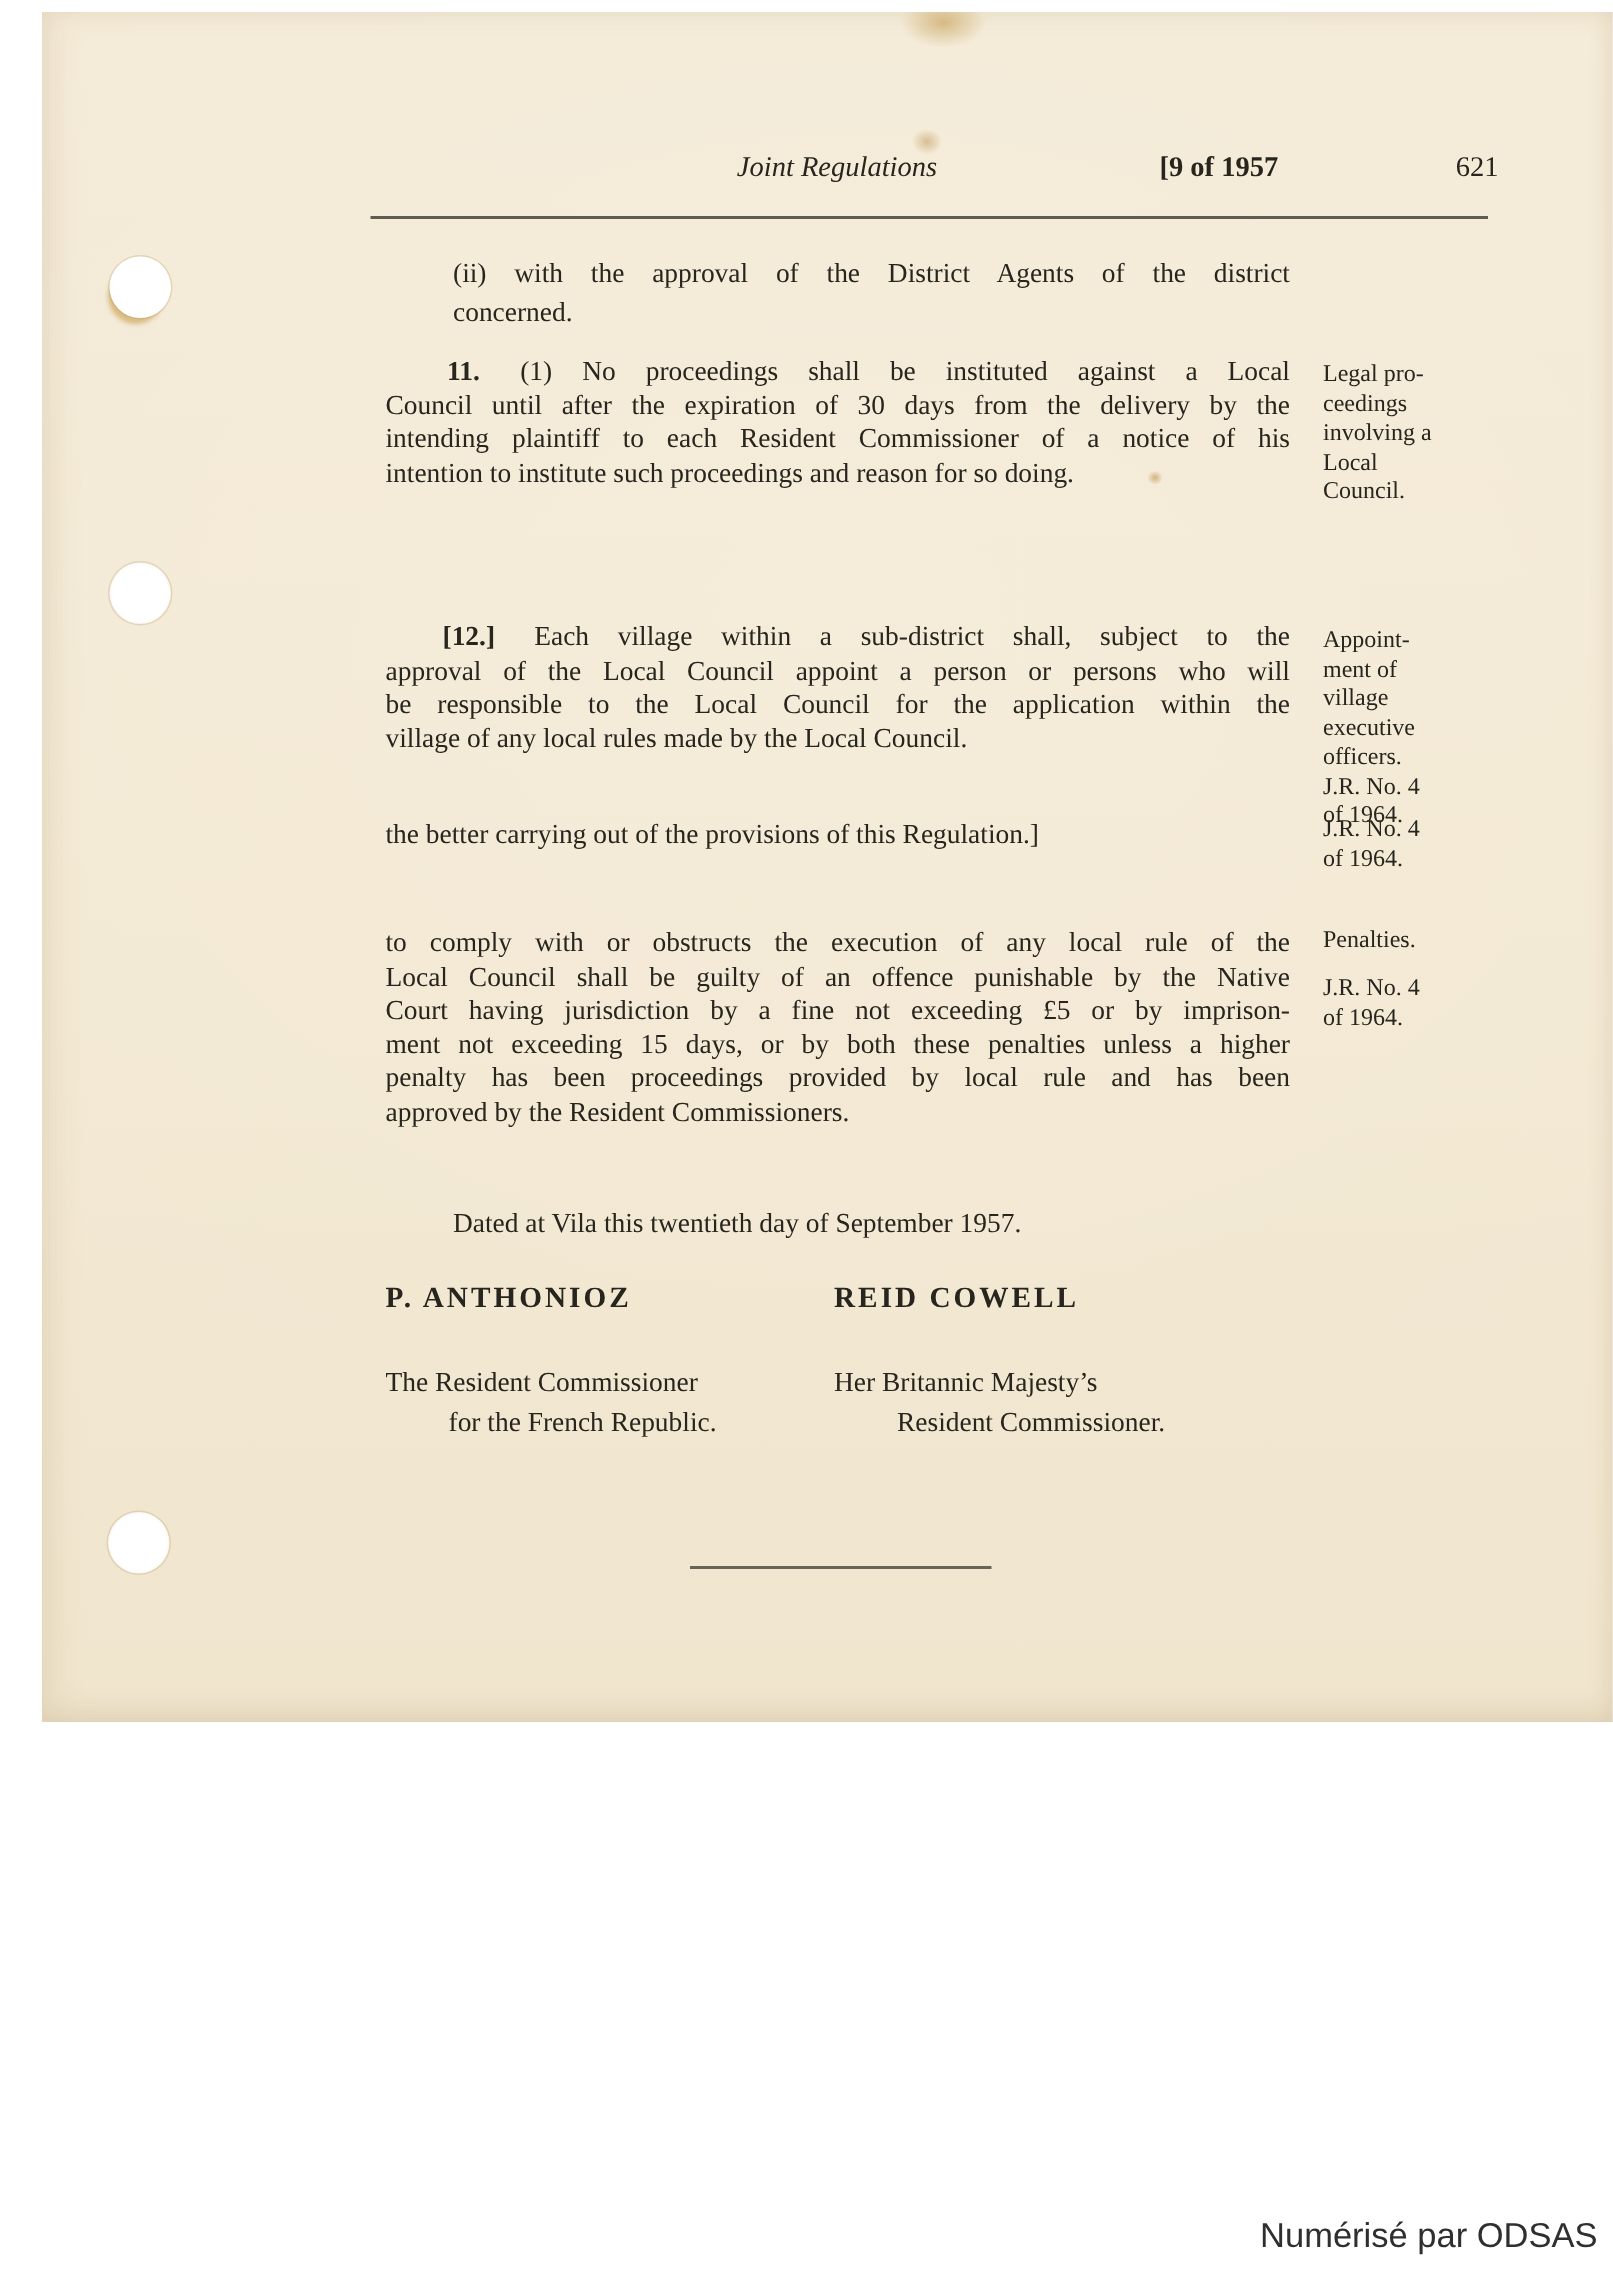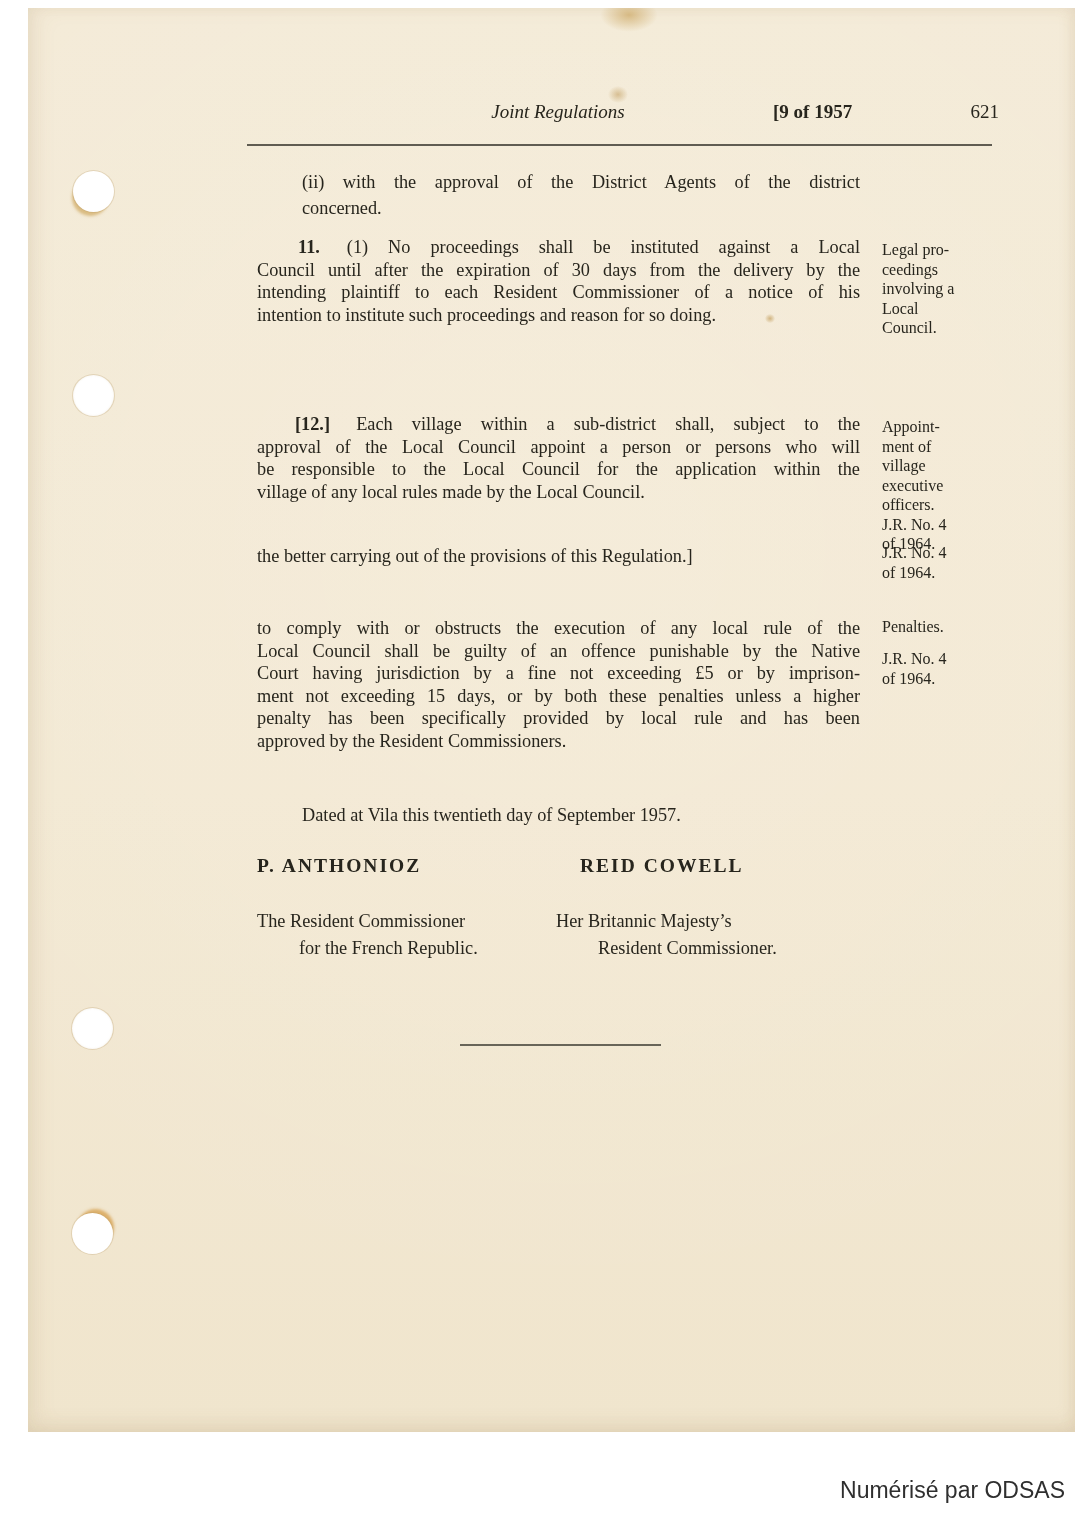--- a/index.html
+++ b/index.html
@@ -8,21 +8,21 @@
     position: relative;
     background: var(--scanner-background, #ffffff);
     overflow: hidden;
     font-family: "Liberation Serif", serif;
   }
 
   
   .page {
     position: absolute;
     left: 28px; top: 8px;
-    width: 1047px; height: 1424px;
+    width: 1047px; height: 1140px;
     background:
       radial-gradient(115% 80% at 52% 38%, rgba(255,255,255,0.10), rgba(255,255,255,0) 70%),
       linear-gradient(180deg, #f4ebd8 0%, #f3e9d4 55%, #f0e5cd 100%);
     box-shadow:
       inset 0 -8px 18px rgba(150,120,70,0.10),
       inset 10px 0 22px rgba(150,120,70,0.06),
       inset -4px 0 12px rgba(150,120,70,0.05);
     color: var(--ink, #27251d);
     overflow: hidden;
   }
@@ -74,21 +74,21 @@
   .p2  { top: 333px; }
   .p12 { top: 405px; }
   .p13 { top: 537px; }
   .p14 { top: 609px; }
 
   .dated { left: 274px; top: 796px; width: 520px; font-size: 18.3px; }
 
   
   .sig-name { position: absolute; top: 847px; font-size: 19.5px; letter-spacing: 2px; font-weight: bold; }
   .sig-name.left  { left: 229px; }
-  .sig-name.right { left: 552px; text-align: right; }
+  .sig-name.right { left: 528px; text-align: right; }
   .sig-title { position: absolute; top: 900px; font-size: 18.3px; line-height: 27px; }
   .sig-title.left  { left: 229px; }
   .sig-title.right { left: 528px; }
   .sig-title .t2 { margin-left: 42px; }
 
   
   .note { position: absolute; left: 854px; width: 128px; font-size: 16px; line-height: 19.5px; }
   .note-legal       { top: 232px; }
   .note-appointment { top: 409px; }
   .note-jr13        { top: 535px; }
@@ -147,21 +147,21 @@
 
   <div class="para p13">
     <div class="ln">the better carrying out of the provisions of this Regulation.]</div>
   </div>
 
   <div class="para p14">
     <div class="ln j">to comply with or obstructs the execution of any local rule of the</div>
     <div class="ln j">Local Council shall be guilty of an offence punishable by the Native</div>
     <div class="ln j">Court having jurisdiction by a fine not exceeding £5 or by imprison-</div>
     <div class="ln j">ment not exceeding 15 days, or by both these penalties unless a higher</div>
-    <div class="ln j">penalty has been specifically provided by local rule and has been</div>
+    <div class="ln j">penalty has been proceedings provided by local rule and has been</div>
     <div class="ln">approved by the Resident Commissioners.</div>
   </div>
 
   <div class="para dated">Dated at Vila this twentieth day of September 1957.</div>
 
   <div class="sig-name left">P. ANTHONIOZ</div>
   <div class="sig-name right">REID COWELL</div>
 
   <div class="sig-title left">
     <div>The Resident Commissioner</div>

